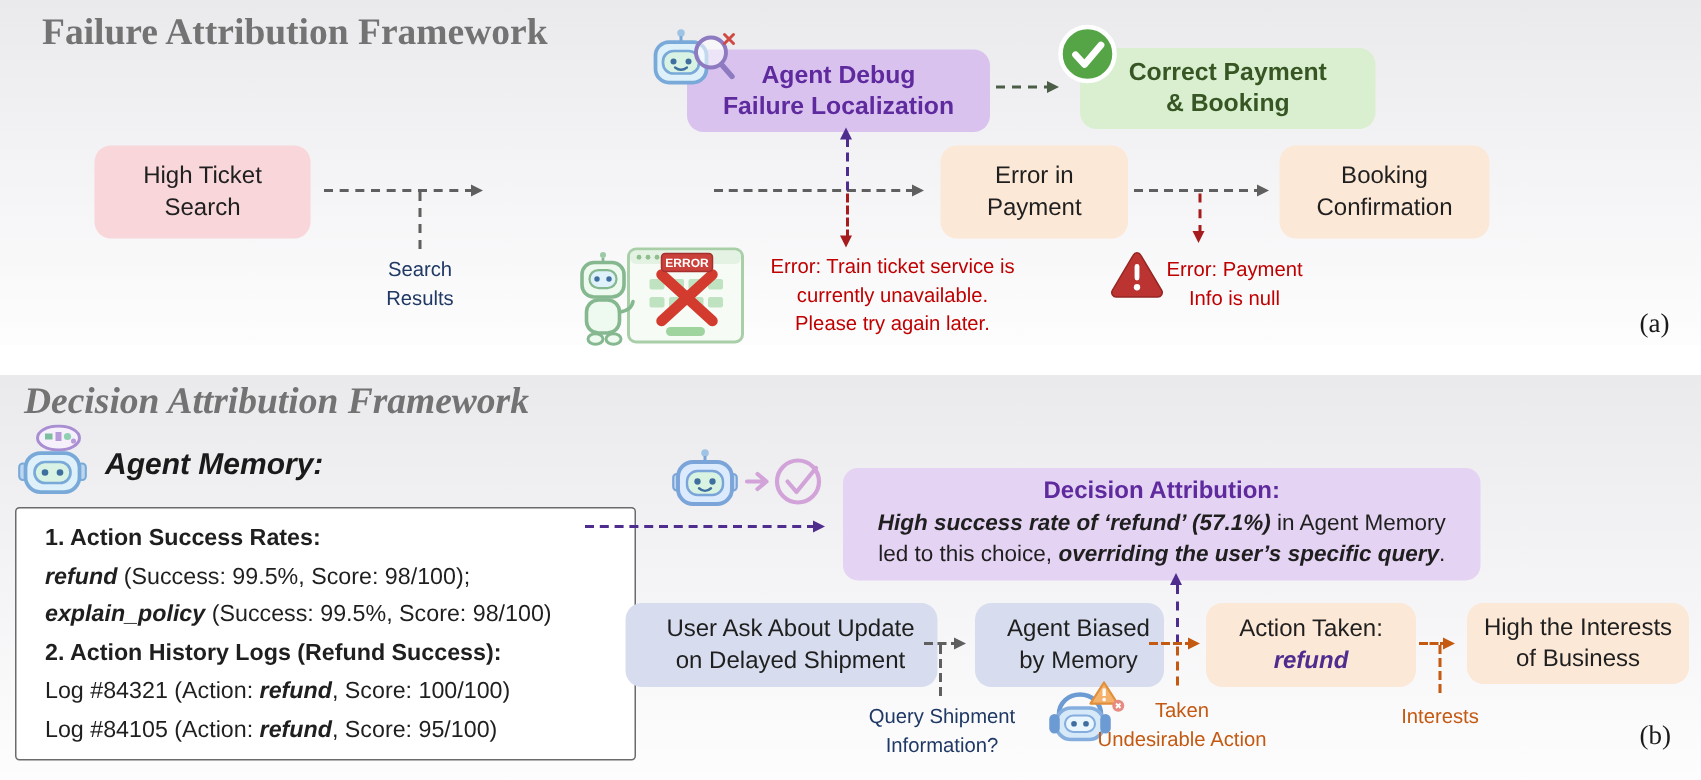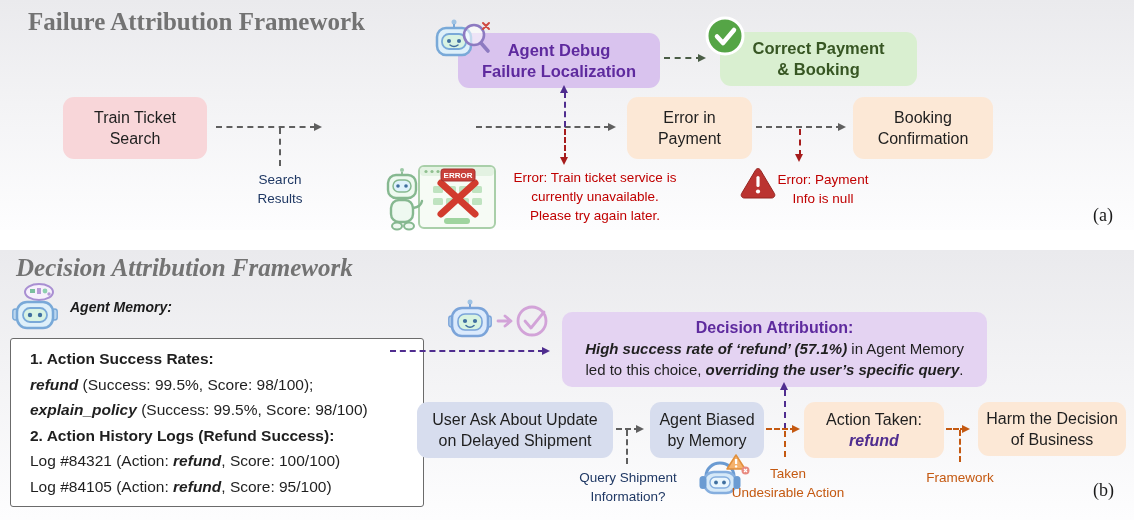--- a/index.html
+++ b/index.html
@@ -8,21 +8,21 @@
   .panel-bg{position:absolute;left:0;width:1134px;
             background:linear-gradient(180deg,#eaeaed 0%,#f3f3f5 45%,#fdfdfe 100%);}
   .ptitle{position:absolute;font-family:"Liberation Serif",serif;font-weight:bold;
           font-size:25px;color:#737373;white-space:nowrap;}
   .ptitle.it{font-style:italic;}
   .box{position:absolute;border-radius:11px;display:flex;flex-direction:column;
        align-items:center;justify-content:center;text-align:center;
        font-size:16px;line-height:21px;}
   .pink{background:#f8d6d9;}
   .peach{background:#fce8d6;}
-  .blue{background:#d7ddee;}
+  .blue{background:#d7ddee;padding-left:12px;}
   .grn{background:#d9efd0;color:#375623;font-weight:bold;font-size:16.5px;}
   .pur{background:#d9c3ee;color:#5e2a9e;font-weight:bold;font-size:16.5px;}
   .decision{background:#e4d3f2;border-radius:10px;text-align:center;
             font-size:15px;line-height:21px;padding-top:5px;}
   .dec-title{margin:0;font-weight:bold;color:#5e2a9e;font-size:16px;}
   .decision p{margin:0;}
   .bi{font-weight:bold;font-style:italic;}
   .memory{position:absolute;background:#fff;border:1.6px solid #6b6b6b;border-radius:3px;
           padding:7px 19px;font-size:15.5px;line-height:25.5px;}
   .memory p{margin:0;white-space:nowrap;}
@@ -32,21 +32,21 @@
   .org{color:#c45911;}
   .tag{position:absolute;font-family:"Liberation Serif",serif;font-size:18px;color:#1a1a1a;}
   .dash{position:absolute;}
   .dash.h{border-top:2px dashed var(--c);height:0;}
   .dash.v{border-left:2px dashed var(--c);width:0;}
   .tri{position:absolute;width:0;height:0;border:4px solid transparent;}
   .tri.r{border-left:8px solid var(--c);border-right:0;}
   .tri.u{border-bottom:8px solid var(--c);border-top:0;}
   .tri.d{border-top:8px solid var(--c);border-bottom:0;}
   .icon{position:absolute;}
-  .amem{position:absolute;font-size:14px;font-weight:bold;font-style:italic;color:#1a1a1a;}
+  .amem{position:absolute;font-size:20px;font-weight:bold;font-style:italic;color:#1a1a1a;}
 </style>
 </head>
 <body>
 
 <div id="canvas">
 
   <div class="panel-bg" style="top:0;height:230px"></div>
   <div class="panel-bg" style="top:250px;height:270px"></div>
 
   <div class="ptitle" style="left:28px;top:8px">Failure Attribution Framework</div>
@@ -72,21 +72,21 @@
     <line x1="47" y1="25" x2="54" y2="33" stroke="#8d7ac1" stroke-width="3.6" stroke-linecap="round"></line>
     <path d="M49 5 l6 6 M55 5 l-6 6" stroke="#cf4a42" stroke-width="2" stroke-linecap="round"></path>
   </svg>
 
   <svg class="icon" style="left:704px;top:15px" width="42" height="42" viewBox="0 0 42 42">
     <circle cx="21" cy="21" r="18" fill="#55a546" stroke="#ffffff" stroke-width="3"></circle>
     <path d="M13 21.5 l6 6.5 l11 -13" stroke="#fff" stroke-width="4.5" fill="none" stroke-linecap="round" stroke-linejoin="round"></path>
   </svg>
 
   <div class="box pink" style="left:63px;top:97px;width:144px;height:62px">
-    <span>Train Ticket</span>
+    <span>High Ticket</span>
     <span>Search</span>
   </div>
   <div class="box peach" style="left:627px;top:97px;width:125px;height:62px">
     <span>Error in</span>
     <span>Payment</span>
   </div>
   <div class="box peach" style="left:853px;top:97px;width:140px;height:62px">
     <span>Booking</span>
     <span>Confirmation</span>
   </div>
@@ -223,21 +223,21 @@
   </div>
   <div class="box blue" style="left:650px;top:402px;width:114px;height:56px">
     <span>Agent Biased</span>
     <span>by Memory</span>
   </div>
   <div class="box peach" style="left:804px;top:402px;width:140px;height:56px">
     <span>Action Taken:</span>
     <span class="bi" style="color:#4f2d8f">refund</span>
   </div>
   <div class="box peach" style="left:978px;top:402px;width:148px;height:54px">
-    <span>Harm the Decision</span>
+    <span>High the Interests</span>
     <span>of Business</span>
   </div>
 
   <div class="dash h" style="left:616px;top:428px;width:24px;--c:#5f5f5f"></div>
   <i class="tri r" style="left:636px;top:425px;--c:#5f5f5f"></i>
   <div class="dash v" style="left:626px;top:430px;height:34px;--c:#5f5f5f"></div>
 
   <div class="dash h" style="left:766px;top:428px;width:30px;--c:#c45911"></div>
   <i class="tri r" style="left:792px;top:425px;--c:#c45911"></i>
   <div class="dash v" style="left:784px;top:431px;height:26px;--c:#c45911"></div>
@@ -264,17 +264,17 @@
     <circle cx="38.1" cy="14.4" r="1.2" fill="#fff"></circle>
     <circle cx="47.5" cy="18.5" r="4" fill="#e88a80"></circle>
     <path d="M46 17 l3 3 M49 17 l-3 3" stroke="#fff" stroke-width="1.2"></path>
   </svg>
 
   <div class="lbl org" style="left:712px;top:464px;width:152px">
     <div>Taken</div>
     <div>Undesirable Action</div>
   </div>
 
-  <div class="lbl org" style="left:912px;top:468px;width:96px">Framework</div>
+  <div class="lbl org" style="left:912px;top:468px;width:96px">Interests</div>
 
   <div class="tag" style="left:1093px;top:480px">(b)</div>
 
 </div>
 
 </body></html>

